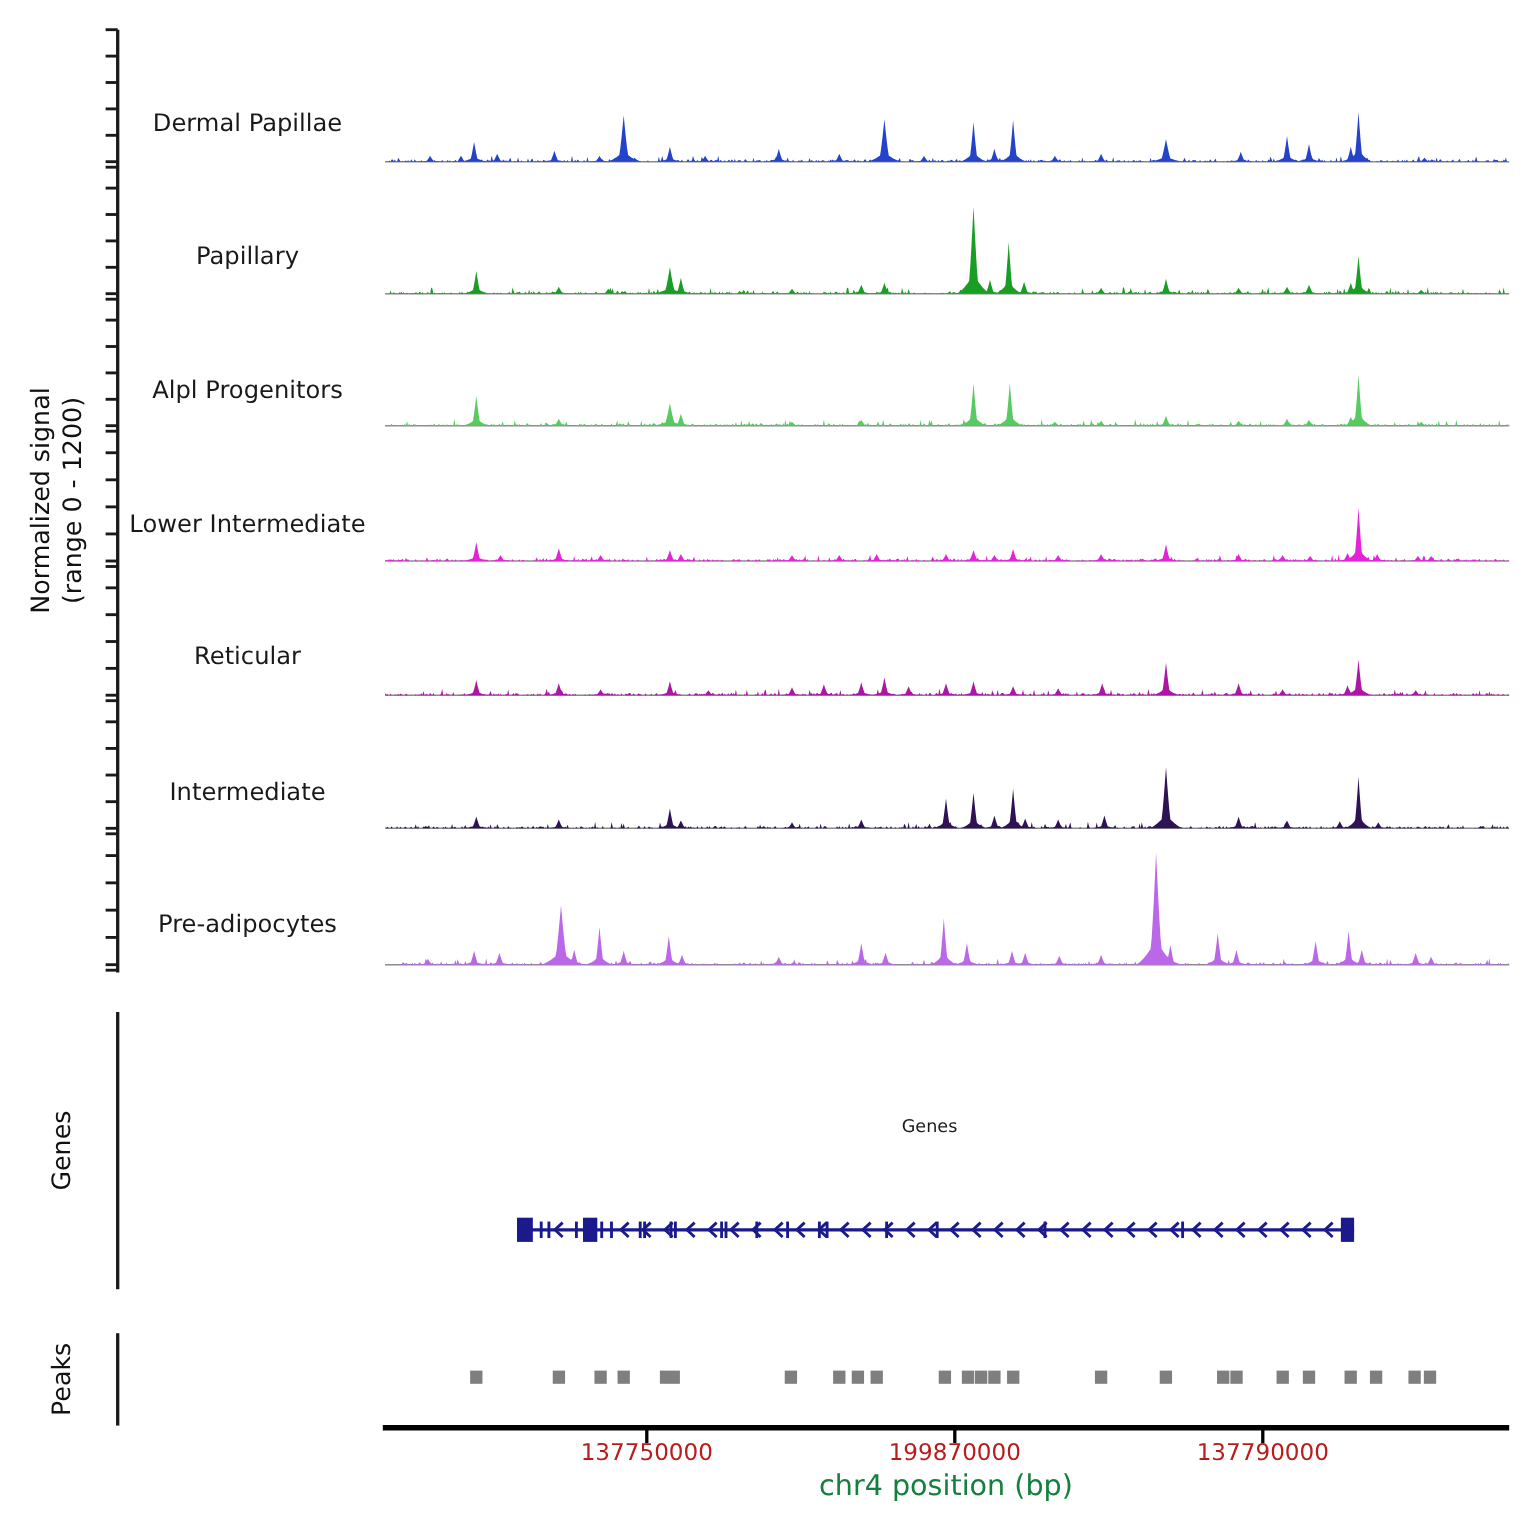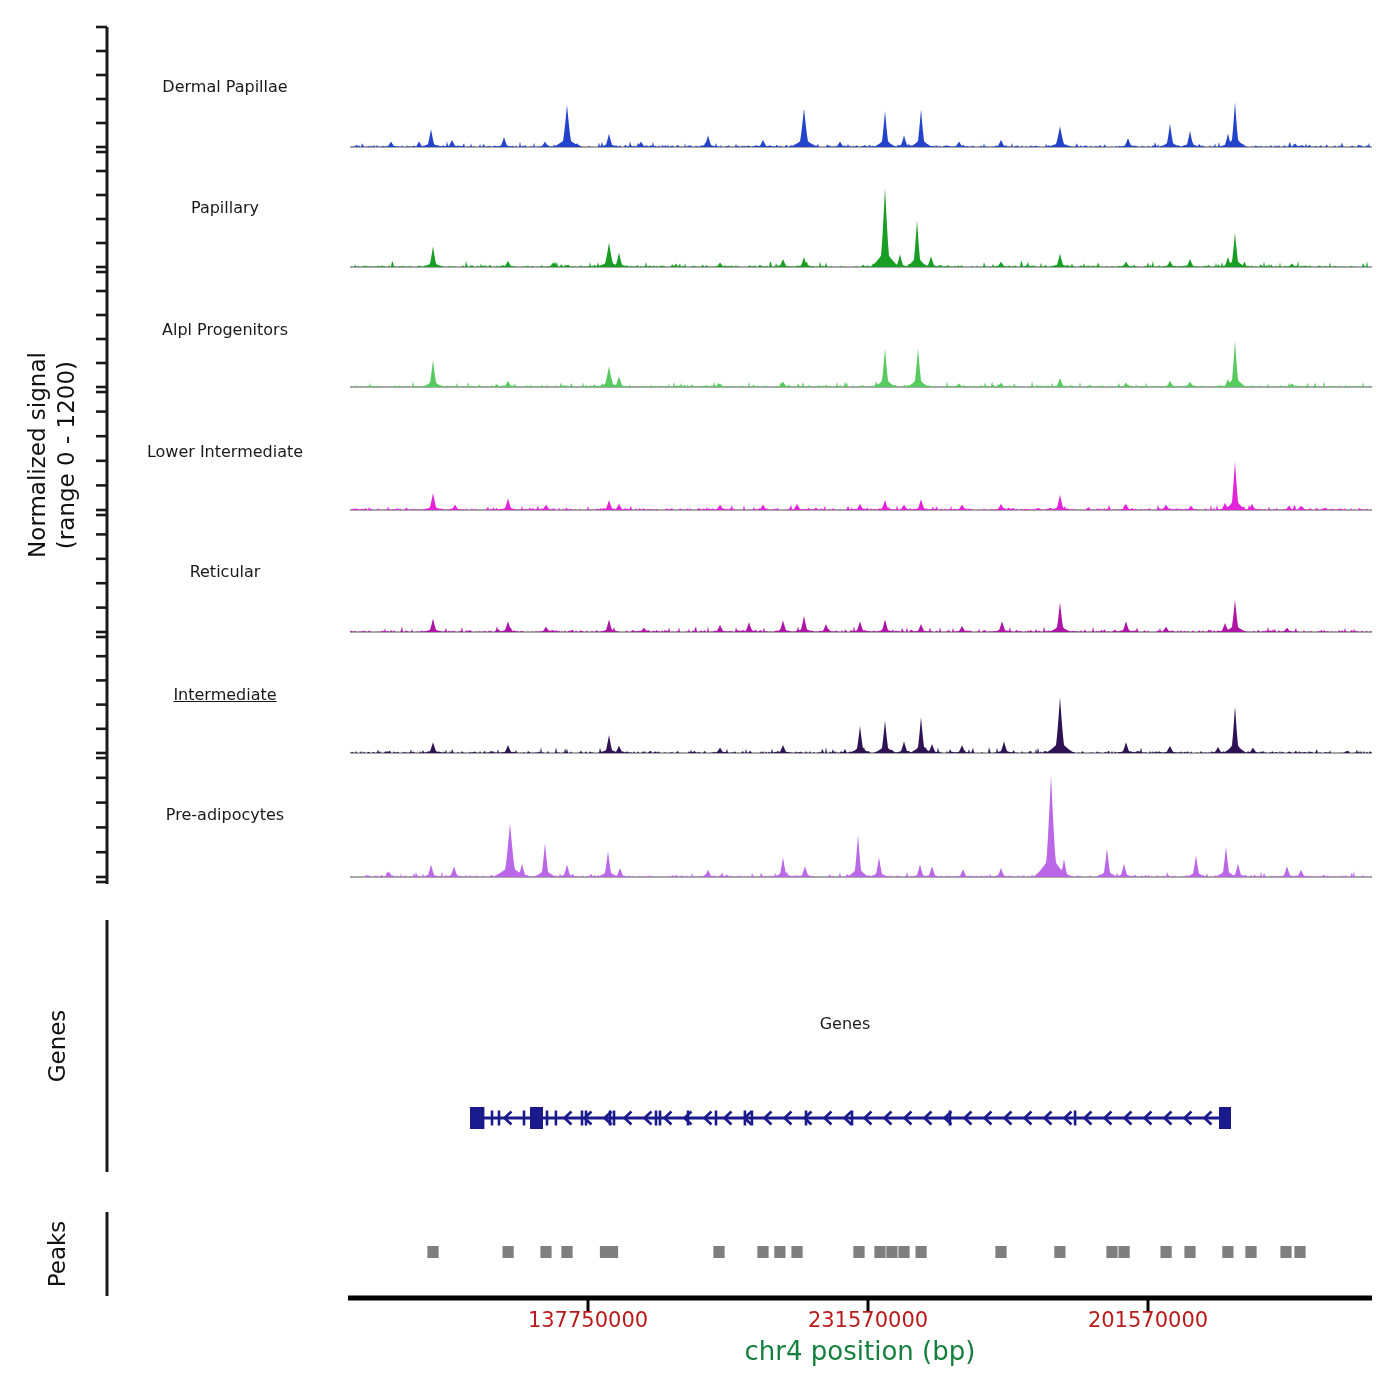--- a/index.html
+++ b/index.html
@@ -1,19 +1,19 @@
 <!DOCTYPE html>
 <html><head>
 <meta charset="utf-8">
 <style>
   html,body{margin:0;padding:0;background:#fff;}
   .canvas{position:relative;width:1400px;height:1400px;background:#ffffff;overflow:hidden;
           font-family:"DejaVu Sans", sans-serif;}
   .abs{position:absolute;}
-  .track-label{width:250px;left:100px;text-align:center;font-size:16px;color:#191919;line-height:1.1;}
+  .track-label{width:250px;left:100px;text-align:center;font-size:22px;color:#191919;line-height:1.1;margin-top:23px;}
   .rot{transform:translate(-50%,-50%) rotate(-90deg);transform-origin:center;white-space:nowrap;}
   .ylab{font-size:23px;color:#111;text-align:center;line-height:1.25;}
   .seclab{font-size:23px;color:#111;}
   .xtick{width:170px;text-align:center;font-size:21px;color:#b91c1c;}
   .xlabel{width:420px;text-align:center;font-size:26px;color:#15803d;}
   .genename{width:120px;text-align:center;font-size:16px;color:#1a1a1a;}
   svg{position:absolute;left:0;top:0;}
 </style>
 </head>
 <body>
@@ -183,27 +183,27 @@
   <div class="abs rot ylab" style="left:52px;top:455px;">
     <span style="display:block">Normalized signal</span>
     <span style="display:block">(range 0 - 1200)</span>
   </div>
 
   <div id="tl0" class="abs track-label" style="top: 78px;">Dermal Papillae</div>
   <div id="tl1" class="abs track-label" style="top: 199px;">Papillary</div>
   <div id="tl2" class="abs track-label" style="top: 321px;">Alpl Progenitors</div>
   <div id="tl3" class="abs track-label" style="top: 443px;">Lower Intermediate</div>
   <div id="tl4" class="abs track-label" style="top: 563px;">Reticular</div>
-  <div id="tl5" class="abs track-label" style="top: 686px; text-decoration: underline;">Intermediate</div>
+  <div id="tl5" class="abs track-label" style="top: 686px;">Intermediate</div>
   <div id="tl6" class="abs track-label" style="top: 806px;">Pre-adipocytes</div>
 
   <div class="abs rot seclab" style="left:57px;top:1046px;">Genes</div>
   <div class="abs rot seclab" style="left:57px;top:1254px;">Peaks</div>
 
   <div class="abs genename" style="left:785px;top:1014px;">Genes</div>
 
   <div id="xt0" class="abs xtick" style="left: 503px; top: 1308px;">137750000</div>
-  <div id="xt1" class="abs xtick" style="left: 783px; top: 1308px;">231570000</div>
-  <div id="xt2" class="abs xtick" style="left: 1063px; top: 1308px;">201570000</div>
+  <div id="xt1" class="abs xtick" style="left: 783px; top: 1308px;">199870000</div>
+  <div id="xt2" class="abs xtick" style="left: 1063px; top: 1308px;">137790000</div>
 
   <div class="abs xlabel" style="left:650px;top:1336px;">chr4 position (bp)</div>
 
 </div>
 
 </body></html>

